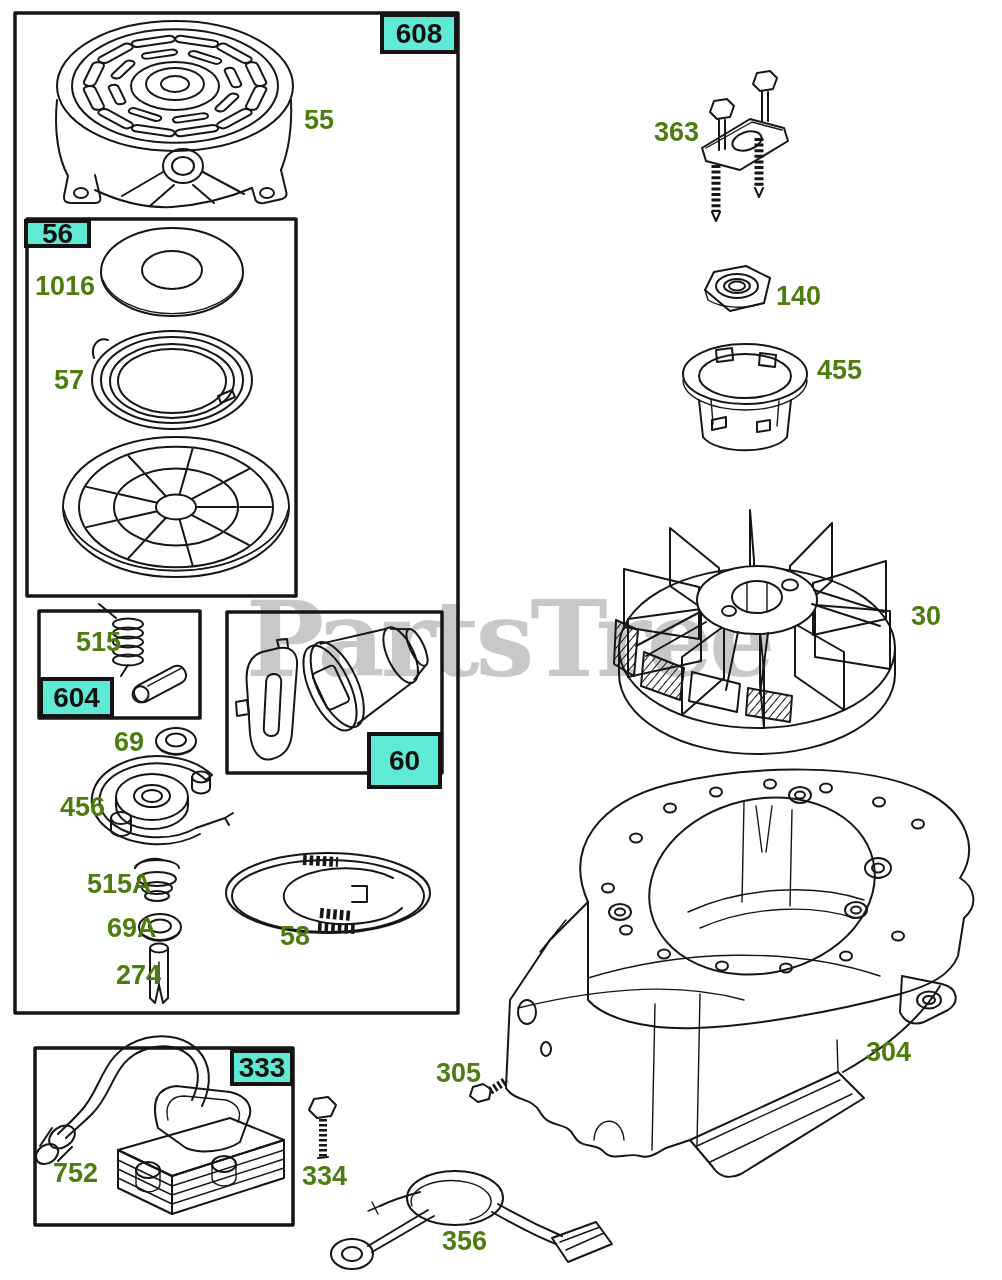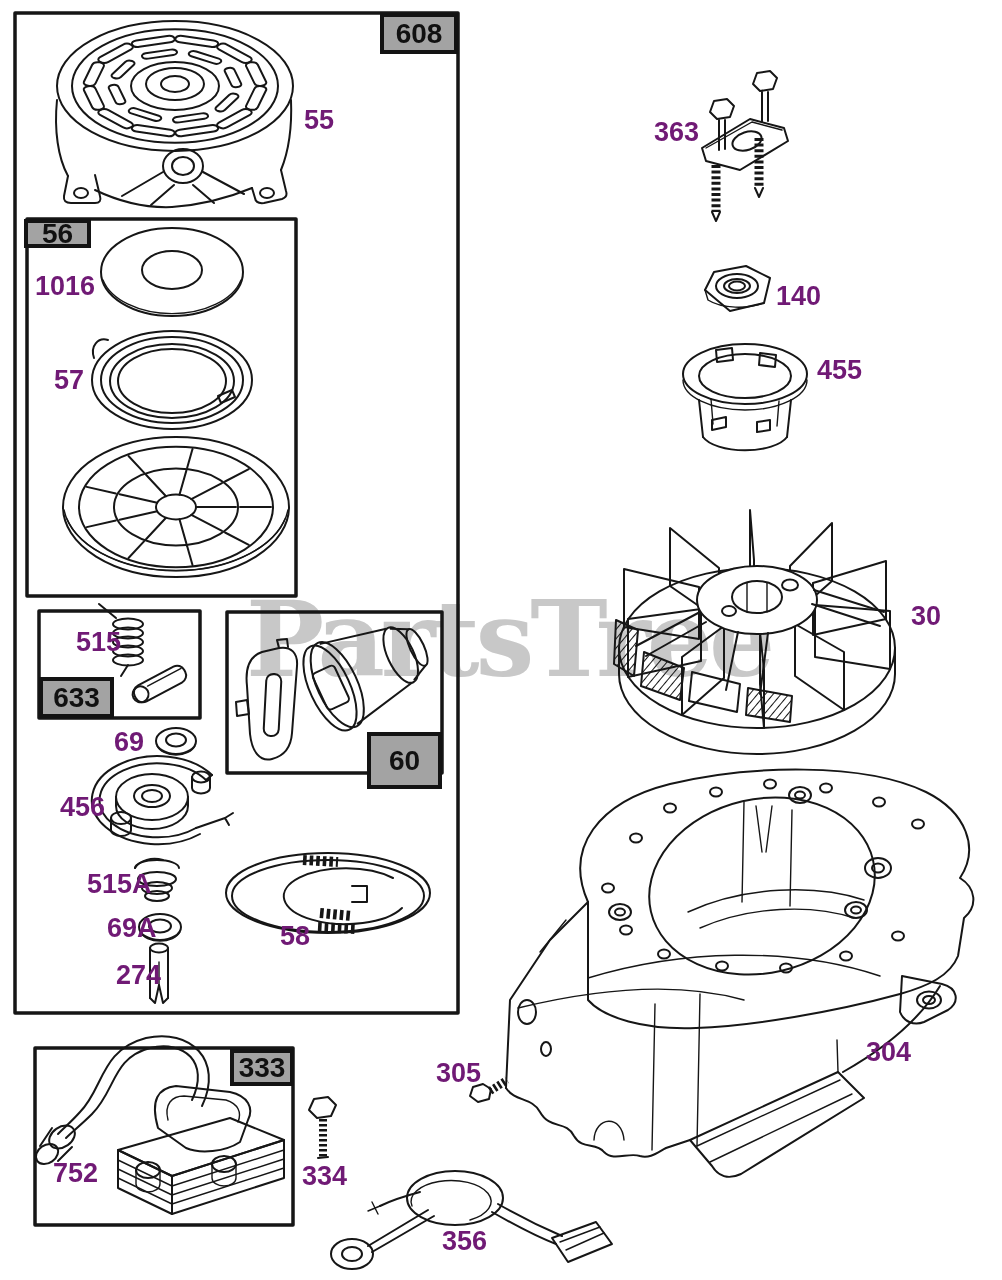--- a/index.html
+++ b/index.html
@@ -11,23 +11,23 @@
   svg.art{position:absolute;left:0;top:0;z-index:2;}
   svg.art *{stroke:#161616;fill:none;stroke-width:2;stroke-linecap:round;stroke-linejoin:round;}
   svg.art .box{stroke-width:3.5;}
   svg.art .thin{stroke-width:1.4;}
   svg.art .wfill{fill:#ffffff;}
   svg.art .hfill{fill:url(#hatch);}
   svg.art .thr{stroke-dasharray:3 2.6;stroke-width:9;stroke-linecap:butt;}
   svg.art .thr2{stroke-dasharray:2.6 2.4;stroke-width:8;stroke-linecap:butt;}
   svg.art .coil{stroke-dasharray:3.6 3;stroke-width:10;stroke-linecap:butt;}
   svg.art .nss, svg.art .nss *{vector-effect:non-scaling-stroke;}
-  .lbl{position:absolute;z-index:3;font-weight:bold;font-size:27px;color:#701a75;line-height:1;
+  .lbl{position:absolute;z-index:3;font-weight:bold;font-size:27px;color:#4d7c0f;line-height:1;
        white-space:nowrap;}
-  .lblbox{position:absolute;z-index:3;border:4px solid #131313;background:#a3a3a3;
+  .lblbox{position:absolute;z-index:3;border:4px solid #131313;background:#5eead4;
        display:flex;align-items:center;justify-content:center;
        font-weight:bold;font-size:28px;color:#111;box-sizing:border-box;}
 </style>
 </head>
 <body>
 
 <div class="stage">
 
   <div class="wm">PartsTree</div>
 
@@ -461,21 +461,21 @@
       <path d="M 380,1206 L 368,1211 M 372,1202 L 378,1214" class="thin"></path>
       <path d="M 492,1212 C 520,1228 540,1238 556,1244"></path>
       <path d="M 498,1204 C 526,1220 548,1230 562,1236"></path>
       <path d="M 552,1238 L 596,1222 L 612,1244 L 568,1262 Z"></path>
       <path d="M 560,1242 L 600,1227 M 566,1250 L 604,1233" class="thin"></path>
     </g>
   </svg>
 
   <div class="lblbox" style="left:380px;top:13px;width:78px;height:41px">608</div>
   <div class="lblbox" style="left:24px;top:219px;width:67px;height:29px">56</div>
-  <div class="lblbox" style="left:39px;top:677px;width:75px;height:41px">633</div>
+  <div class="lblbox" style="left:39px;top:677px;width:75px;height:41px">604</div>
   <div class="lblbox" style="left:367px;top:732px;width:75px;height:57px">60</div>
   <div class="lblbox" style="left:230px;top:1049px;width:64px;height:37px">333</div>
 
   <div class="lbl" style="left:304px;top:107px">55</div>
   <div class="lbl" style="left:35px;top:273px">1016</div>
   <div class="lbl" style="left:54px;top:367px">57</div>
   <div class="lbl" style="left:76px;top:629px">515</div>
   <div class="lbl" style="left:114px;top:729px">69</div>
   <div class="lbl" style="left:60px;top:794px">456</div>
   <div class="lbl" style="left:87px;top:871px">515A</div>

